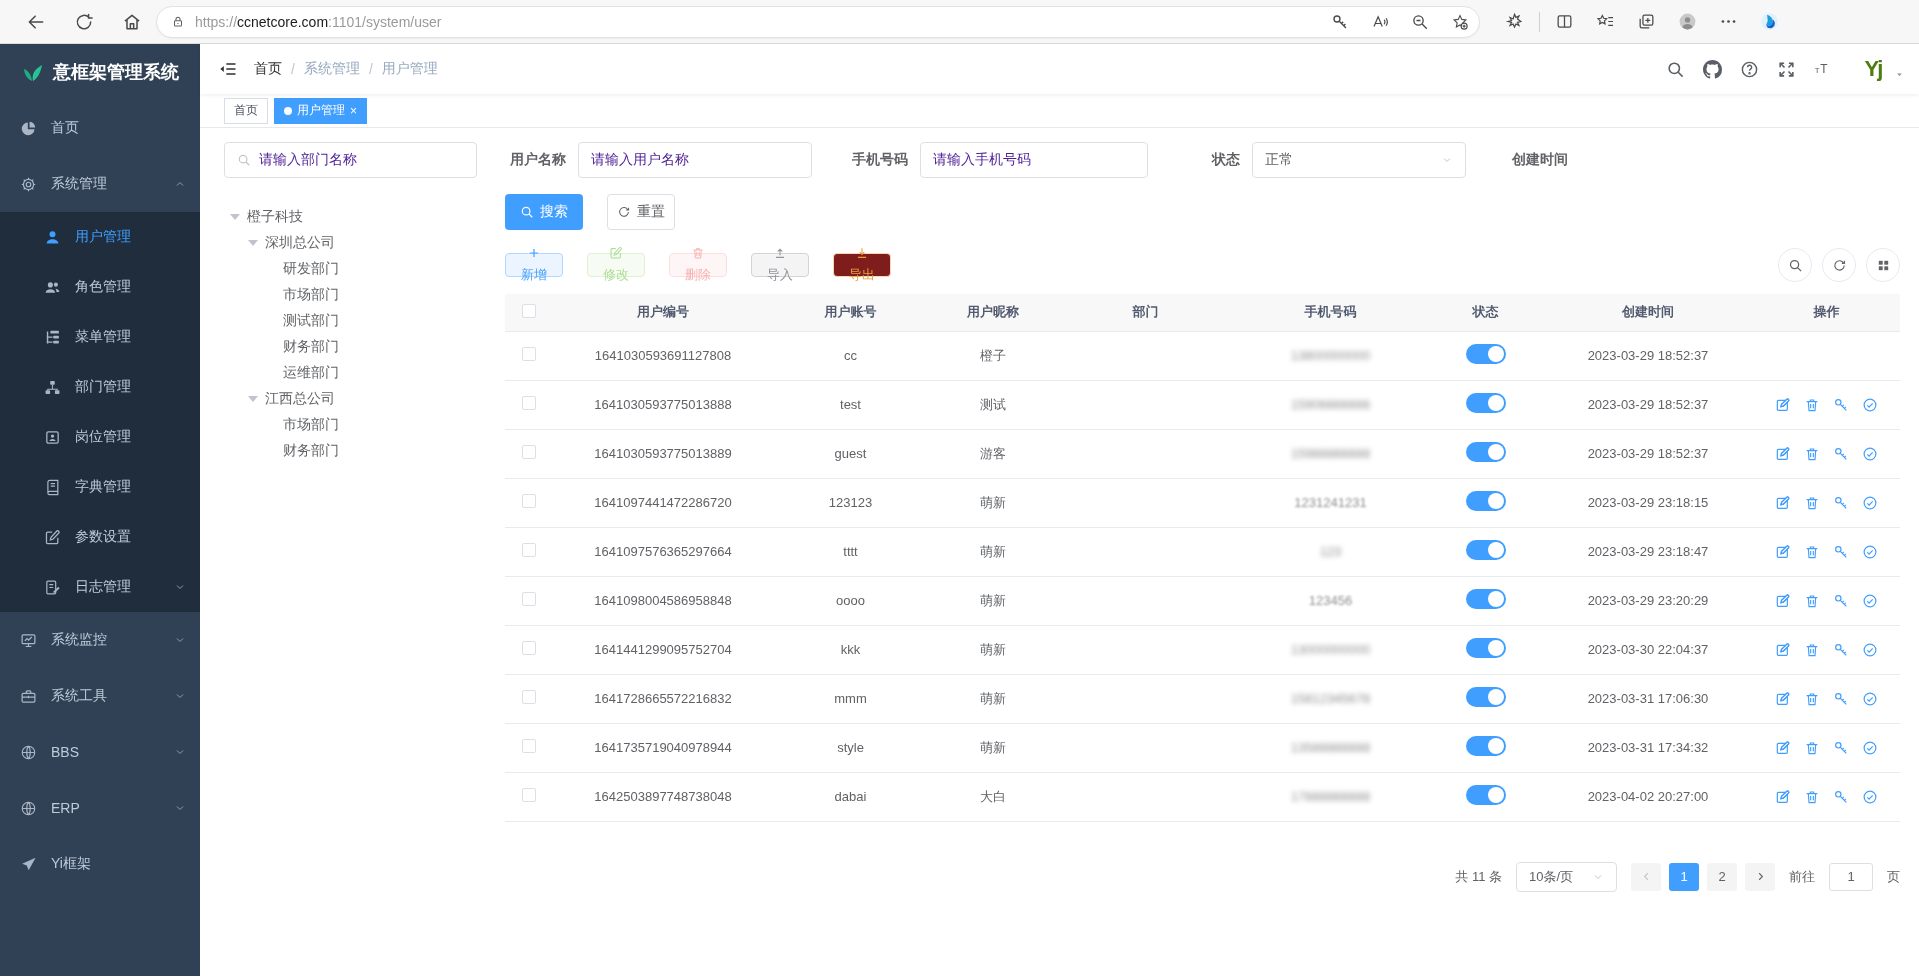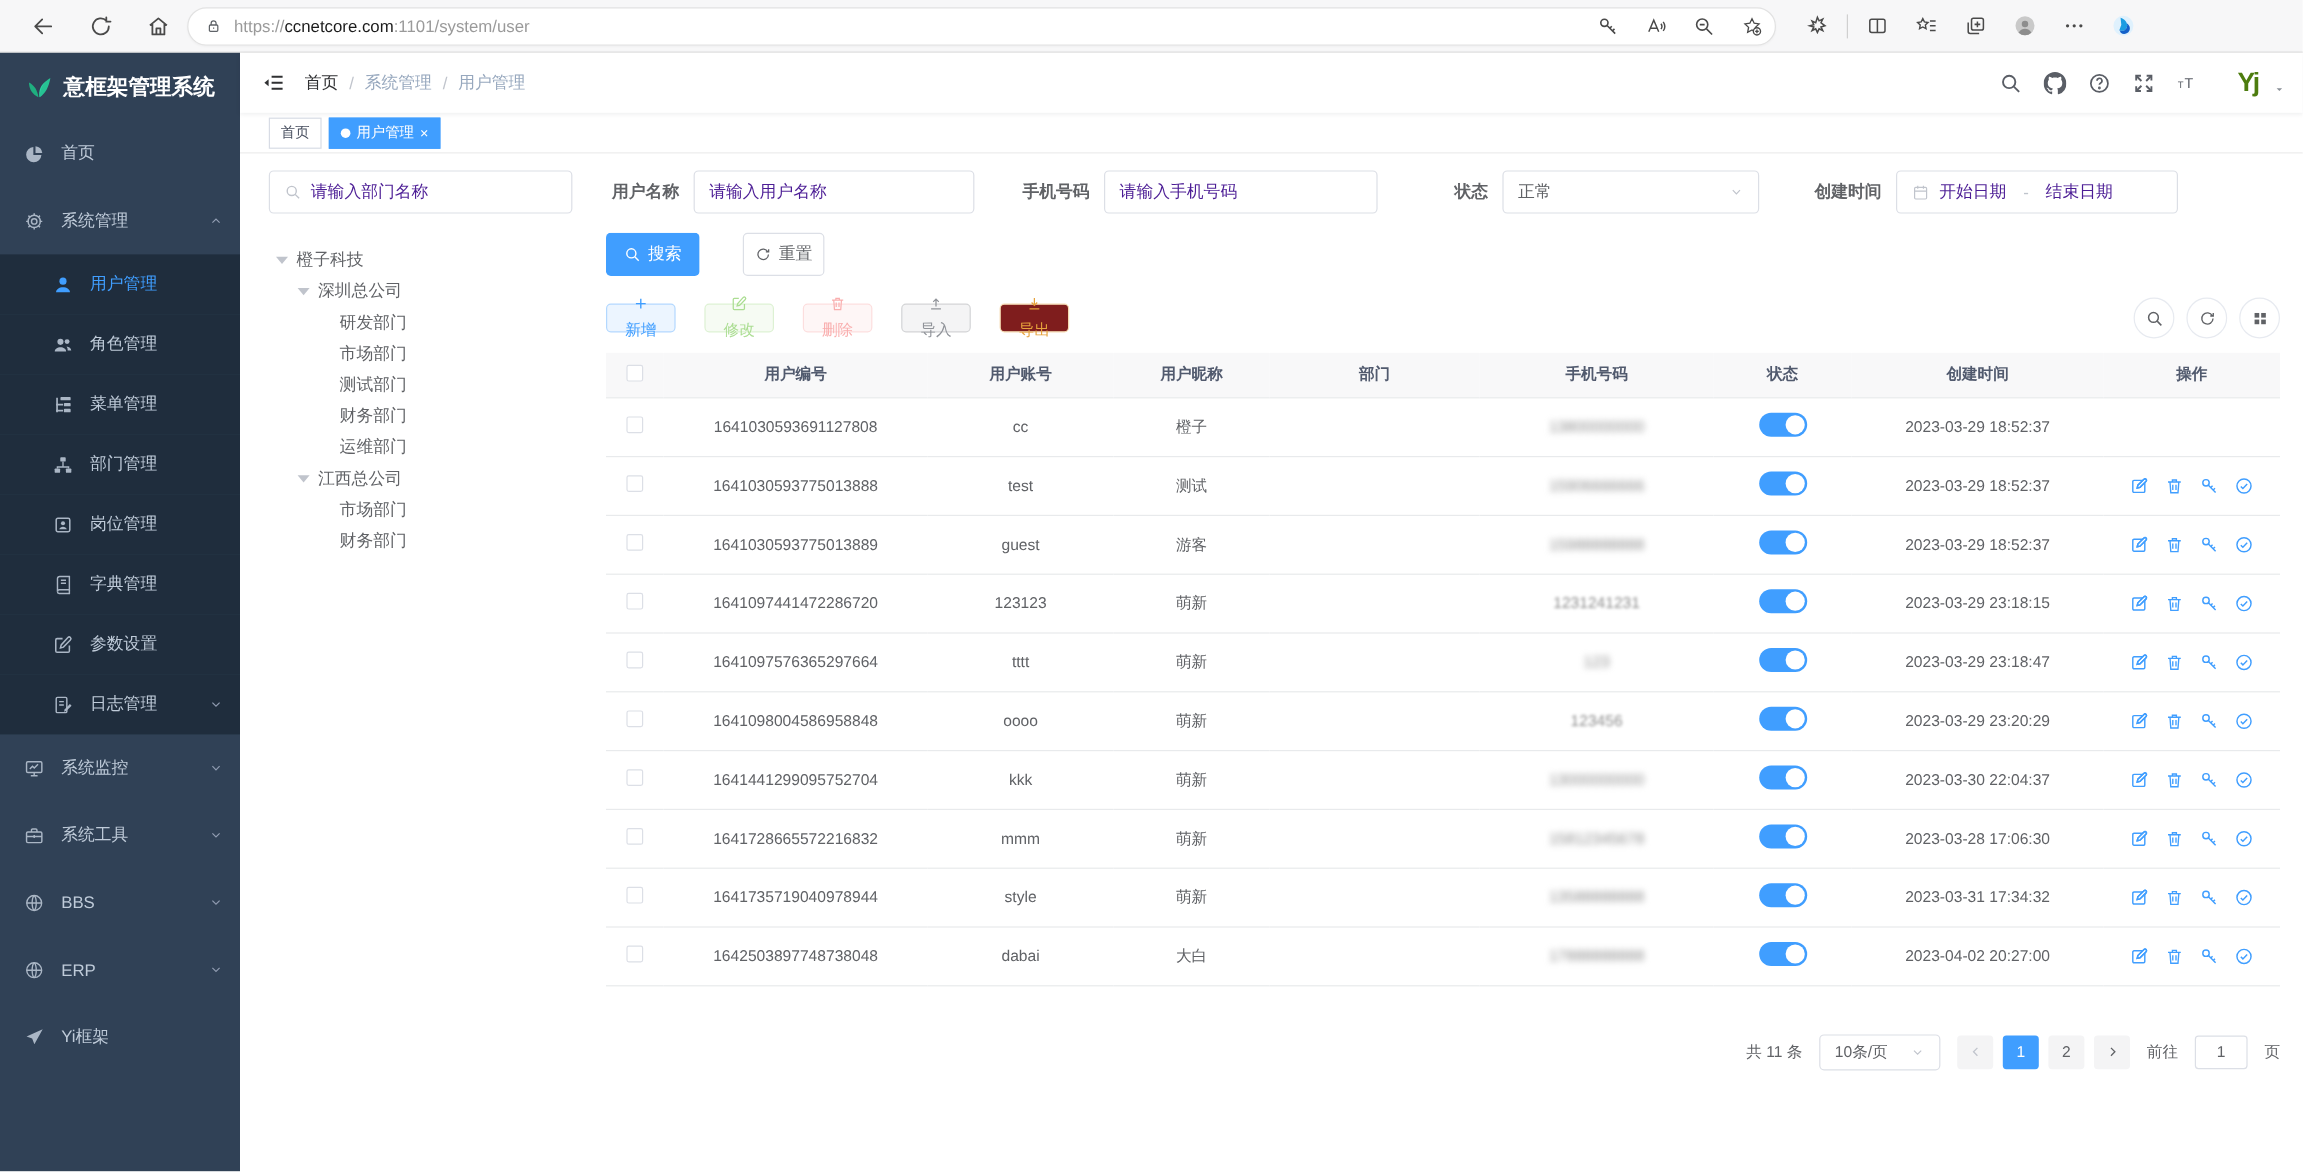--- a/index.html
+++ b/index.html
@@ -69,21 +69,21 @@
   .tree-panel{width:253px;flex:0 0 auto;padding-top:10px;}
   .tree-node{height:26px;display:flex;align-items:center;font-size:14px;color:#606266;cursor:pointer;}
   .tree-node .t-caret{width:0;height:0;border:5px solid transparent;border-top:6px solid #c0c4cc;margin:5px 7px 0 0;flex:0 0 auto;}
   .tree-node .t-caret.hidden{visibility:hidden;}
   .right-col{flex:1;min-width:0;}
 
   .btn{display:inline-flex;align-items:center;justify-content:center;gap:6px;border-radius:4px;cursor:pointer;border:1px solid transparent;white-space:nowrap;}
   .btn .b-icon{width:14px;height:14px;}
   .btn-search{height:36px;width:78px;background:#409eff;color:#fff;font-size:14px;}
   .btn-reset{height:36px;width:68px;background:#fff;border-color:#dcdfe6;color:#606266;font-size:14px;}
-  .actions-row{display:flex;align-items:center;gap:36px;}
+  .actions-row{display:flex;align-items:center;gap:24px;}
 
   .toolbar-row{display:flex;align-items:center;gap:24px;margin-top:18px;}
   .tb-btn{height:24px;padding:0 15px;font-size:13px;flex-direction:column;}
   .tb-primary{background:#ecf5ff;border-color:#b3d8ff;color:#409eff;}
   .tb-success{background:#f0f9eb;border-color:#c2e7b0;color:#67c23a;}
   .tb-danger{background:#fef0f0;border-color:#fbc4c4;color:#f56c6c;}
   .tb-info{background:#f4f4f5;border-color:#d3d4d6;color:#909399;}
   .tb-warning{background:#7f1d1d;border-color:#f5dab1;color:#e6a23c;}
   .tb-btn.disabled{opacity:.55;cursor:not-allowed;}
   .view-btns{margin-left:auto;display:flex;gap:10px;}
@@ -499,31 +499,20 @@
         <span class="f-label" style="margin-left:64px;">状态</span>
         <div class="inp sel" style="width:214px;margin-left:12px;">
           <span>正常</span>
           <span class="caret icon">
               <svg viewBox="0 0 24 24" fill="none" stroke="currentColor" stroke-width="2">
                 <path d="M6 9l6 6 6-6"></path>
               </svg>
             </span>
         </div>
         <span class="f-label" style="margin-left:46px;">创建时间</span>
-        <div class="inp date-box" style="width:235px;margin-left:12px;">
-          <span class="cal icon">
-              <svg viewBox="0 0 24 24" fill="none" stroke="currentColor" stroke-width="1.6">
-                <rect x="4" y="5" width="16" height="15.5" rx="1.5"></rect>
-                <path d="M4 10h16M8.2 3v4M15.8 3v4"></path>
-              </svg>
-            </span>
-          <span class="ph">开始日期</span>
-          <span class="sep">-</span>
-          <span class="ph">结束日期</span>
-        </div>
       </div>
 
       <div class="body-row">
         <div class="tree-panel" id="tree-list">
             <div class="tree-node" style="padding-left: 6px;">
               <span class="t-caret"></span>
               <span>橙子科技</span>
             </div>
             <div class="tree-node" style="padding-left: 24px;">
               <span class="t-caret"></span>
@@ -923,21 +912,21 @@
                   </td>
                 </tr>
                 <tr>
                   <td><span class="checkbox"></span></td>
                   <td><span>1641728665572216832</span></td>
                   <td><span>mmm</span></td>
                   <td><span>萌新</span></td>
                   <td><span></span></td>
                   <td><span class="phone blur-h">15812345678</span></td>
                   <td><span class="toggle"></span></td>
-                  <td><span>2023-03-28 17:06:30</span></td>
+                  <td><span>2023-03-31 17:06:30</span></td>
                   <td>
                     <span class="op-icons">
                       <span class="icon op-ic">
                         <svg viewBox="0 0 24 24" fill="none" stroke="currentColor" stroke-width="1.8">
                           <rect x="3.5" y="5" width="15" height="15" rx="1.5"></rect>
                           <path d="M17.5 3.5a1.8 1.8 0 0 1 2.6 2.6L12.5 13.7 9 14.5l.8-3.5z" fill="#fff"></path>
                           <path d="M17.5 3.5a1.8 1.8 0 0 1 2.6 2.6L12.5 13.7 9 14.5l.8-3.5z"></path>
                         </svg>
                       </span>
                       <span class="icon op-ic">

